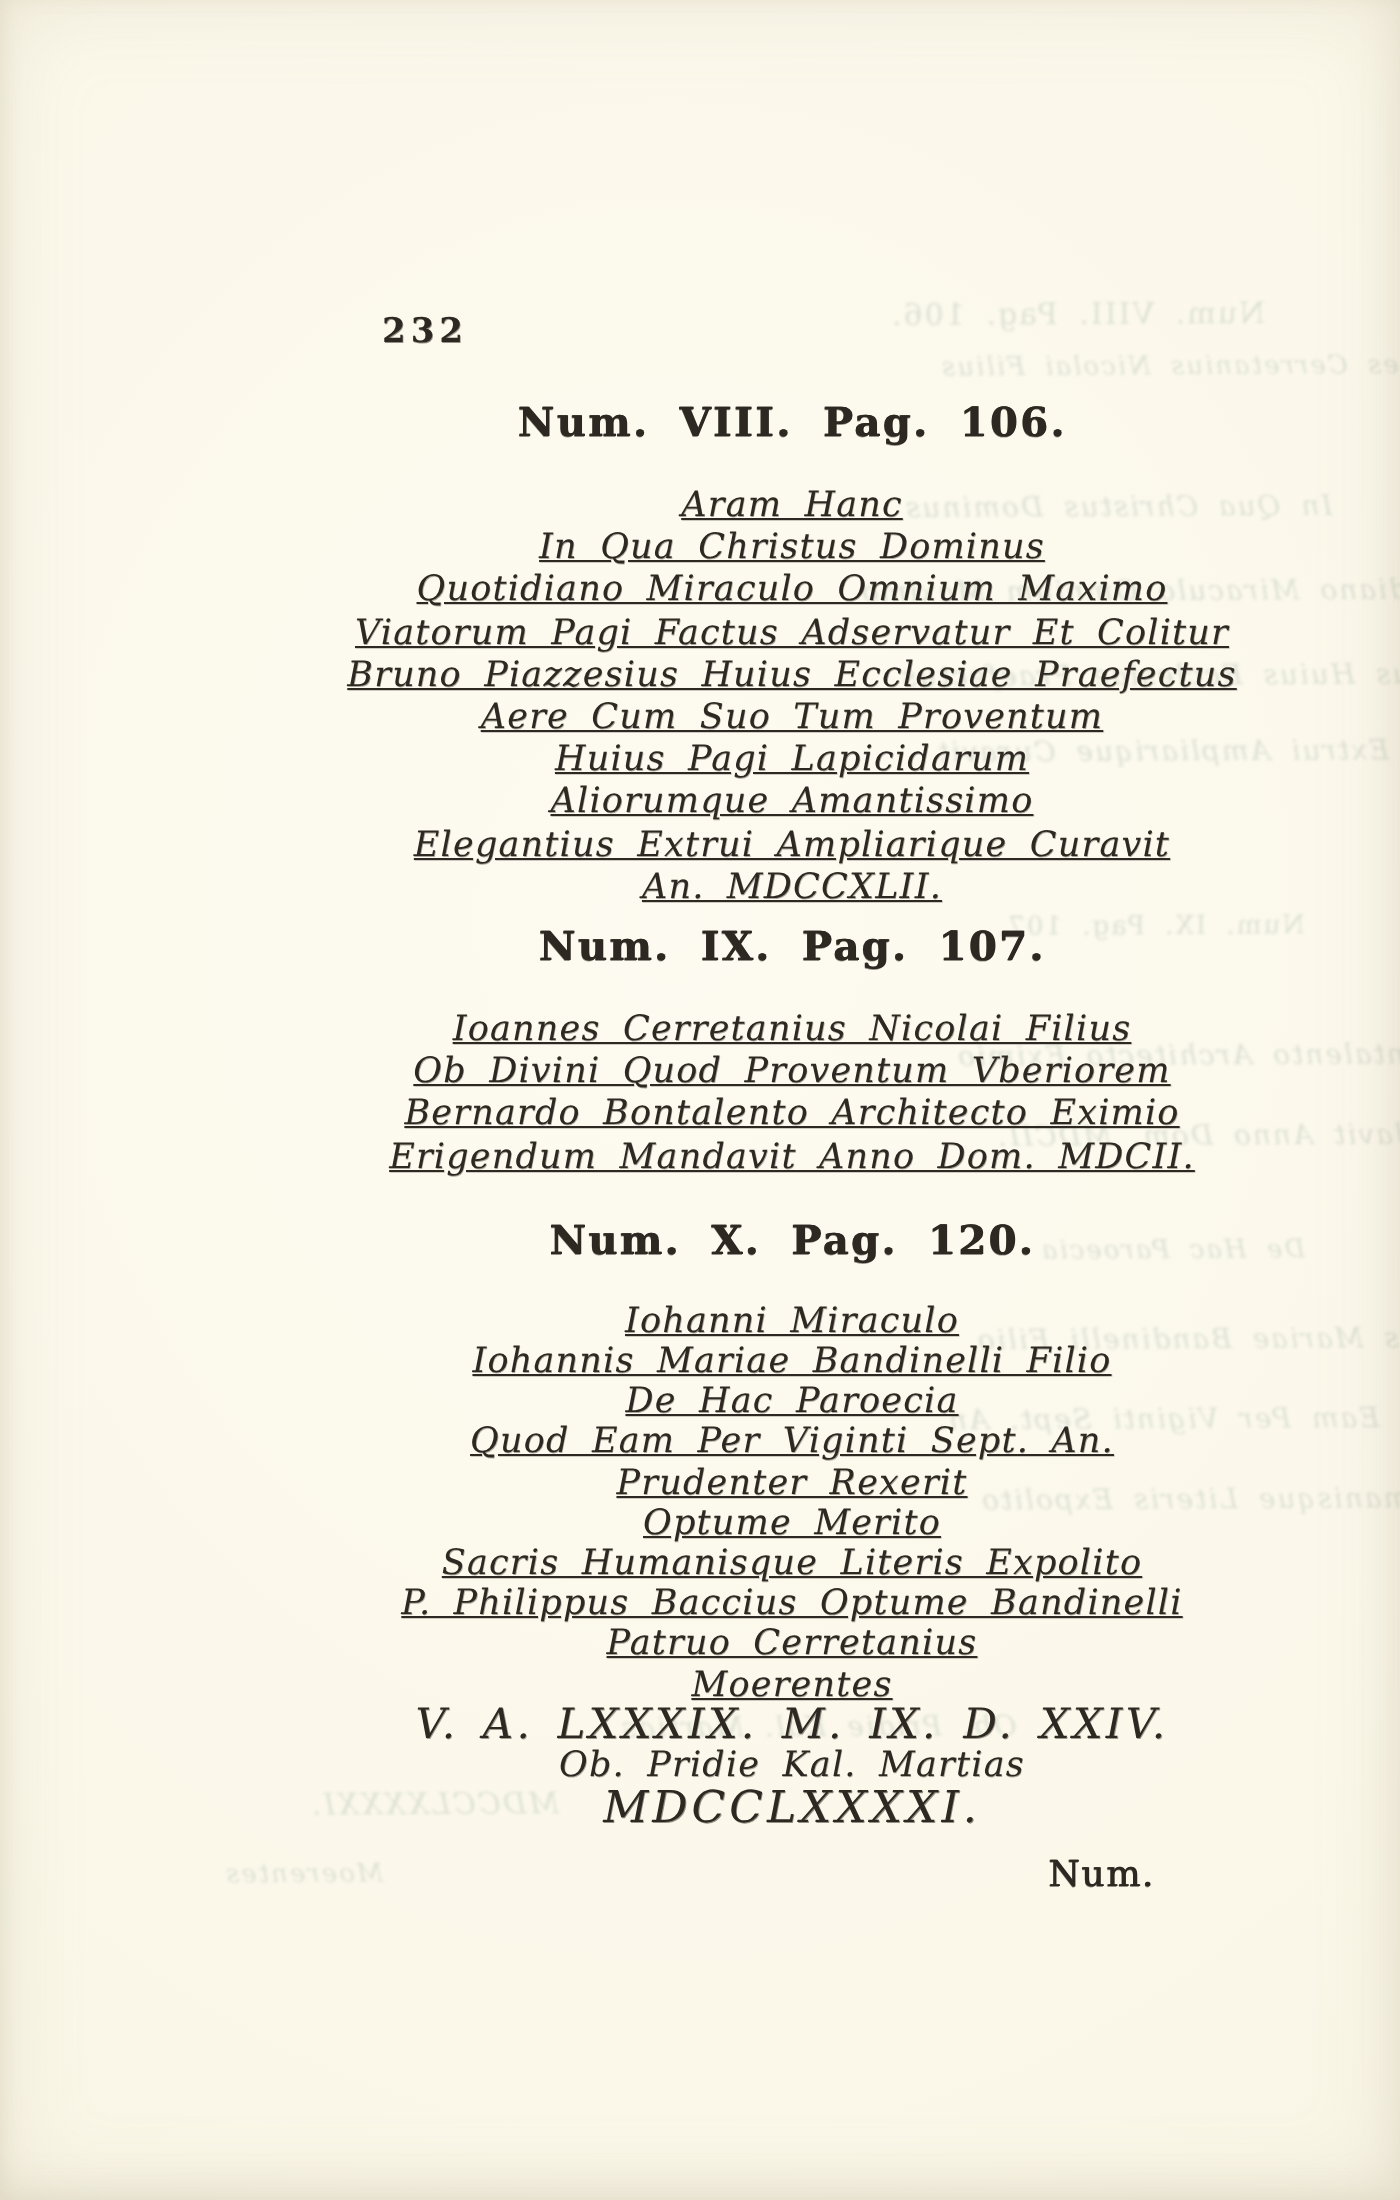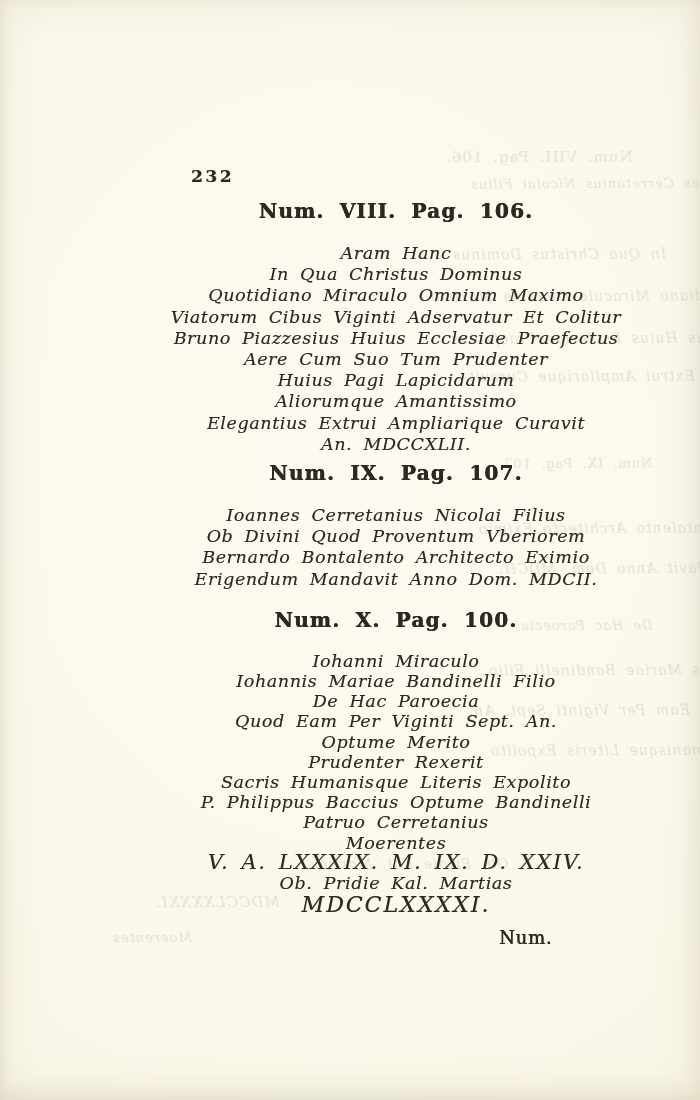--- a/index.html
+++ b/index.html
@@ -59,21 +59,21 @@
     font-size: 20px;
     font-style: normal;
     line-height: 22px;
     letter-spacing: 1.2px;
     word-spacing: 7px;
     text-shadow: 0.45px 0 0 currentColor, 0 0.3px 0.3px rgba(45,40,33,0.5);
   }
   .heading.h-ix { margin-top: 7px; }
   .heading.h-x  { margin-top: 19px; margin-bottom: 20px; }
 
-  .inscription { margin: 0; }
+  .inscription { margin: 0; text-decoration: underline; }
   .inscription p {
     margin: 0;
     font-style: italic;
     font-size: 17.5px;
     line-height: 21.2px;
     letter-spacing: 0.6px;
     word-spacing: 5px;
     text-shadow: 0.3px 0.3px 0.25px rgba(45,40,33,0.38);
   }
   .inscription.tight p { line-height: 20.2px; }
@@ -101,30 +101,30 @@
     font-style: italic;
     font-size: 22px;
     line-height: 24px;
     letter-spacing: 2px;
     text-shadow: 0.45px 0.3px 0.25px rgba(45,40,33,0.5);
   }
 
   .page-number {
     position: absolute;
     left: 191px;
-    top: 166px;
+    top: 156px;
     z-index: 2;
     font-size: 17px;
     font-weight: bold;
     letter-spacing: 2.5px;
     text-shadow: 0.4px 0.4px 0.3px rgba(45,40,33,0.5);
   }
   .catchword {
     position: absolute;
-    left: 499px;
+    left: 524px;
     top: 927px;
     z-index: 2;
     font-size: 18px;
     letter-spacing: 0.8px;
     text-shadow: 0.5px 0 0 currentColor, 0 0.3px 0.3px rgba(45,40,33,0.5);
   }
 </style>
 </head>
 <body>
 
@@ -149,45 +149,45 @@
 
   <span class="page-number">232</span>
 
   <div class="content">
 
     <h2 class="heading">Num. VIII. Pag. 106.</h2>
     <div class="inscription">
       <p>Aram Hanc</p>
       <p>In Qua Christus Dominus</p>
       <p>Quotidiano Miraculo Omnium Maximo</p>
-      <p>Viatorum Cibus Viginti Adservatur Et Colitur</p>
+      <p>Viatorum Pagi Factus Adservatur Et Colitur</p>
       <p>Bruno Piazzesius Huius Ecclesiae Praefectus</p>
-      <p>Aere Cum Suo Tum Prudenter</p>
+      <p>Aere Cum Suo Tum Proventum</p>
       <p>Huius Pagi Lapicidarum</p>
       <p>Aliorumque Amantissimo</p>
       <p>Elegantius Extrui Ampliarique Curavit</p>
       <p>An. MDCCXLII.</p>
     </div>
 
     <h2 class="heading h-ix">Num. IX. Pag. 107.</h2>
     <div class="inscription">
       <p>Ioannes Cerretanius Nicolai Filius</p>
       <p>Ob Divini Quod Proventum Vberiorem</p>
       <p>Bernardo Bontalento Architecto Eximio</p>
       <p>Erigendum Mandavit Anno Dom. MDCII.</p>
     </div>
 
-    <h2 class="heading h-x">Num. X. Pag. 100.</h2>
+    <h2 class="heading h-x">Num. X. Pag. 120.</h2>
     <div class="inscription tight">
       <p>Iohanni Miraculo</p>
       <p>Iohannis Mariae Bandinelli Filio</p>
       <p>De Hac Paroecia</p>
       <p>Quod Eam Per Viginti Sept. An.</p>
+      <p>Prudenter Rexerit</p>
       <p>Optume Merito</p>
-      <p>Prudenter Rexerit</p>
       <p>Sacris Humanisque Literis Expolito</p>
       <p>P. Philippus Baccius Optume Bandinelli</p>
       <p>Patruo Cerretanius</p>
       <p>Moerentes</p>
     </div>
     <p class="age-line">V. A. LXXXIX. M. IX. D. XXIV.</p>
     <p class="obit-line">Ob. Pridie Kal. Martias</p>
     <p class="year-line">MDCCLXXXXI.</p>
 
   </div>

